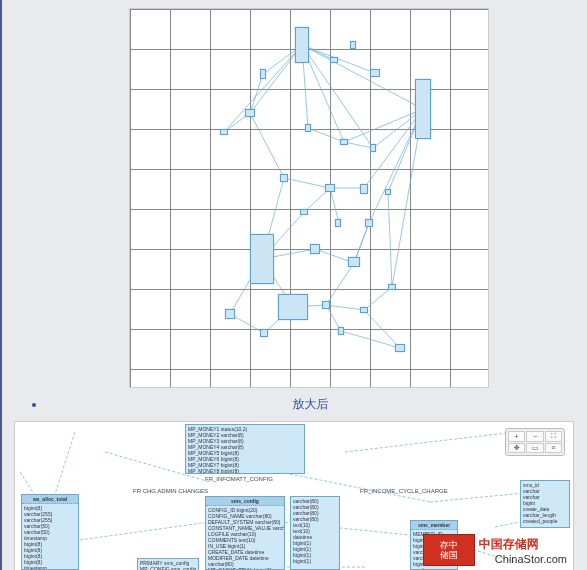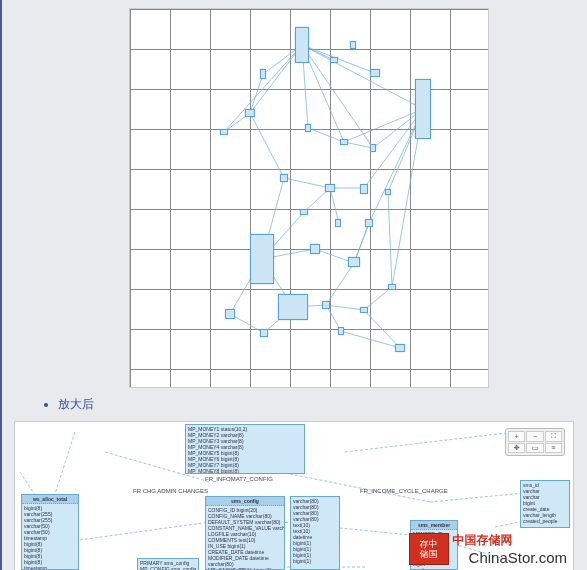--- a/index.html
+++ b/index.html
@@ -43,21 +43,21 @@
   }
   .edges line {
     stroke: #6bb0d8;
     stroke-width: 0.7;
   }
   .label-link {
     margin: 8px 0 8px 20px;
     color: #3050a0;
     font-size: 12px;
   }
-  .label-link li { list-style: disc; margin-left: 24px; }
+  .label-link li { list-style: disc; margin-left: 12px; text-align: center; }
   .label-link a { color: #3050a0; text-decoration: none; cursor: pointer; }
   .diagram-panel-bottom {
     background: #fff;
     width: 560px;
     height: 150px;
     position: relative;
     overflow: hidden;
     border: 1px solid #ccc;
   }
   .er-box {
@@ -109,33 +109,33 @@
   }
   .watermark {
     position: absolute;
     bottom: 4px;
     right: 6px;
     display: flex;
     align-items: center;
     gap: 4px;
   }
   .wm-logo {
-    width: 40px; height: 32px;
+    width: 52px; height: 32px;
     background: #d03020;
     color: #fff;
     font-size: 9px;
     display: flex;
     flex-direction: column;
     align-items: center;
     justify-content: center;
     line-height: 10px;
     border: 1px solid #a02010;
   }
   .wm-text .cn { color: #d03020; font-size: 12px; font-weight: bold; }
-  .wm-text .en { color: #333; font-size: 15px; padding-left: 16px; }
+  .wm-text .en { color: #333; font-size: 11px; padding-left: 16px; }
 </style>
 </head>
 <body>
 
 <div class="content-area">
 
   <div class="diagram-panel-top">
     <div class="grid-bg"></div>
     <svg class="edges" width="360" height="380" style="position:absolute;inset:0">
         <line x1="172" y1="36" x2="293" y2="100"></line>

